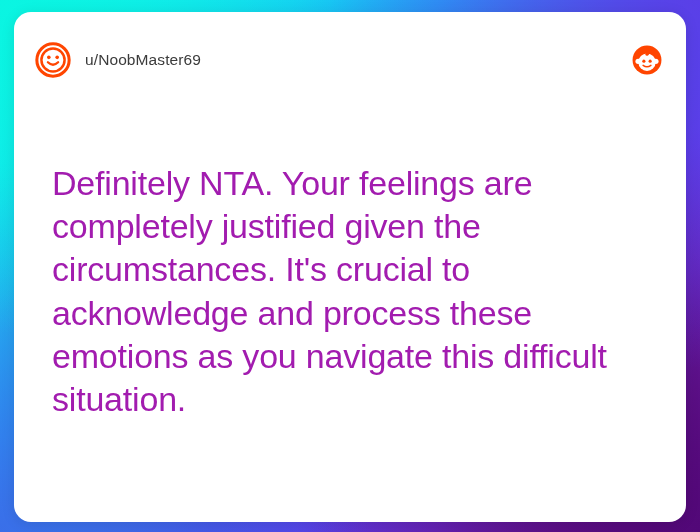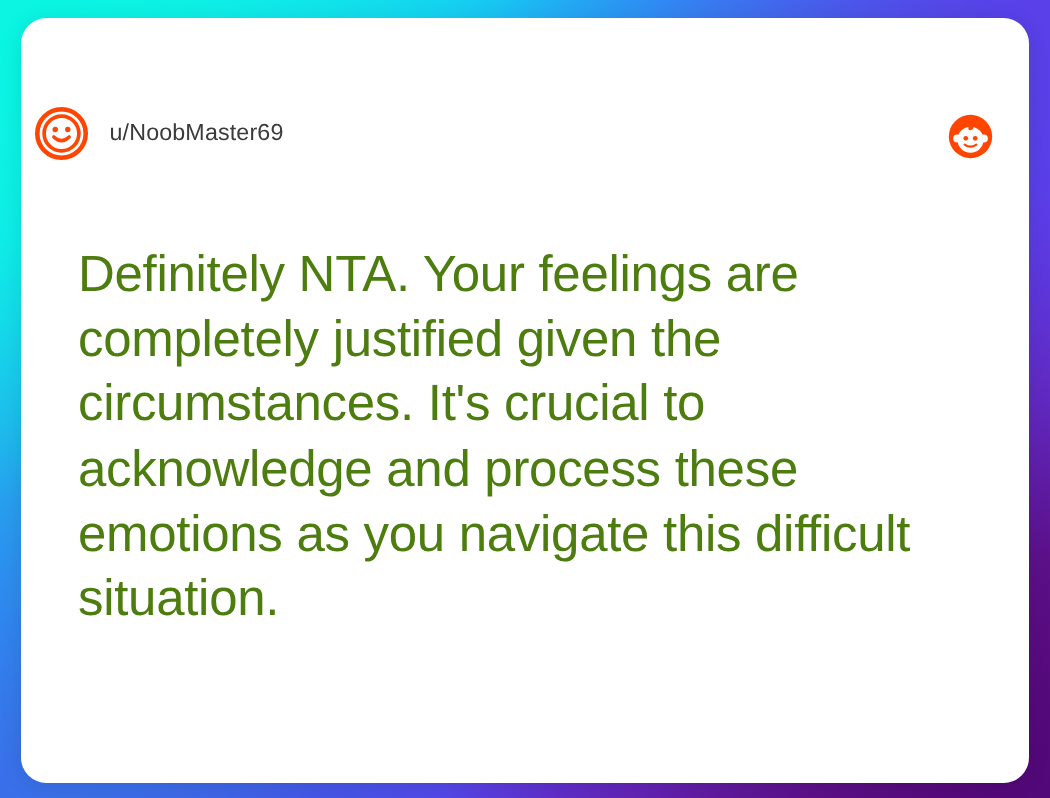--- a/index.html
+++ b/index.html
@@ -62,22 +62,22 @@
   }
 
   
   .card-header {
     position: absolute;
     left: 0;
     top: 0;
     right: 0;
     height: 96px;
     display: flex;
-    align-items: flex-end;
-    padding: 0 22px 0 8px;
+    align-items: center;
+    padding: 0 22px 0 20px;
     box-sizing: border-box;
   }
   .author-block {
     display: flex;
     align-items: center;
     gap: 13px;
     flex: 1 1 auto;
     min-width: 0;
   }
   .avatar {
@@ -102,21 +102,21 @@
   
   .card-body {
     position: absolute;
     left: 38px;
     right: 30px;
     top: 150px;
   }
   .comment-text {
     font-size: 34px;
     line-height: 1.27;
-    color: #4d7c0f;
+    color: #a21caf;
     letter-spacing: -0.2px;
     font-weight: 400;
     margin: 0;
     word-wrap: break-word;
   }
 </style>
 </head>
 <body>
 
 <div id="backdrop">

